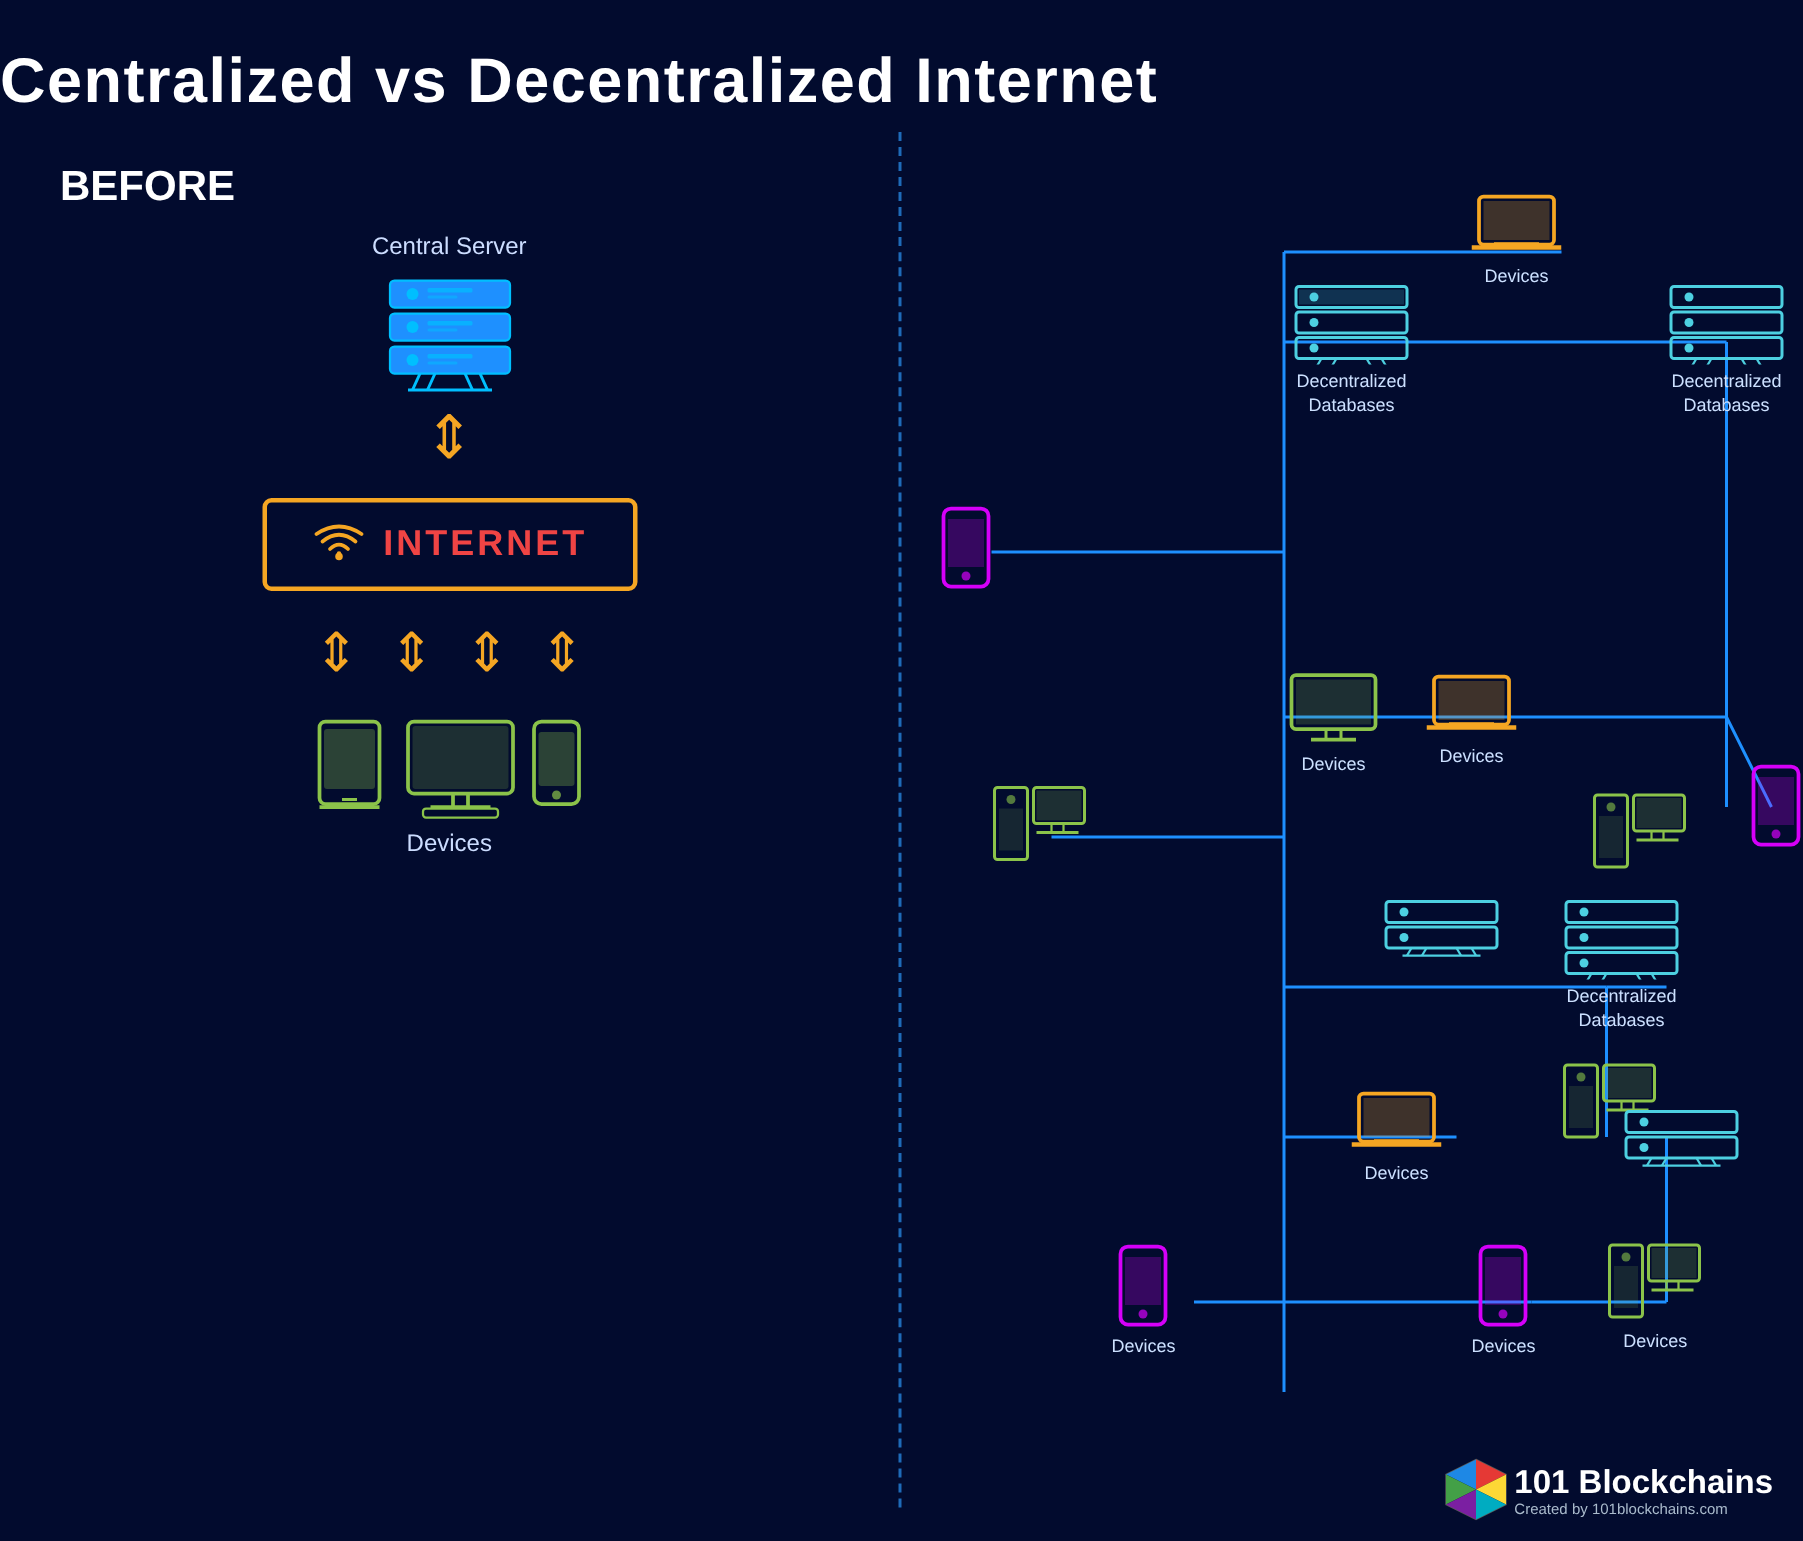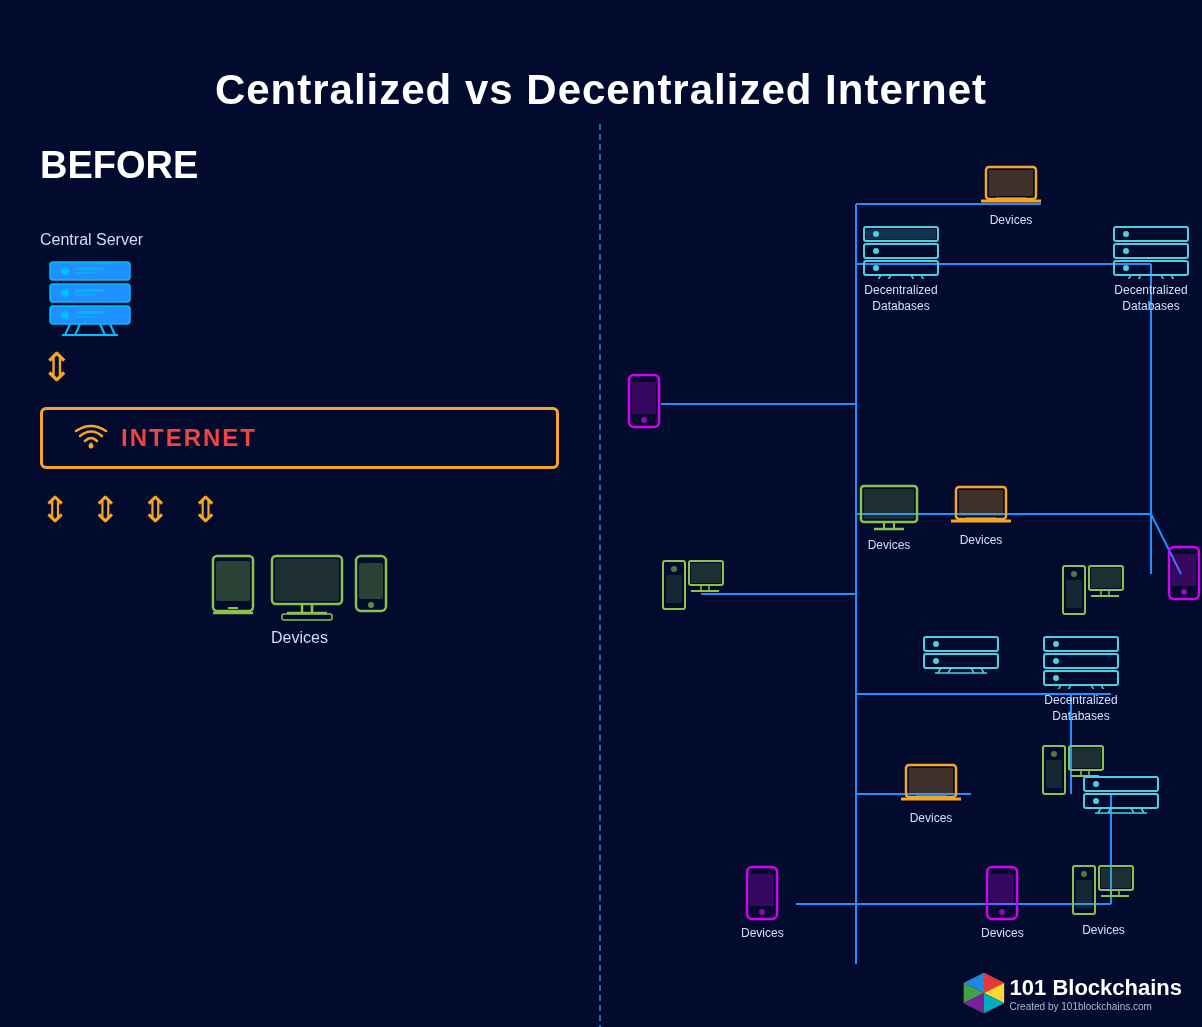--- a/index.html
+++ b/index.html
@@ -7,27 +7,26 @@
       width: 1202px;
       height: 1027px;
       background: #020b2e;
       font-family: Arial, sans-serif;
       color: white;
       overflow: hidden;
       position: relative;
     }
 
     .main-title {
-      text-align: center;
+      text-align: left;
       font-size: 42px;
       font-weight: bold;
       padding-top: 30px;
       color: white;
       letter-spacing: 1px;
-      margin-top: 36px;
     }
 
     .columns {
       display: flex;
       width: 100%;
       height: calc(100% - 110px);
       margin-top: 10px;
     }
 
     .before-col {
@@ -37,31 +36,32 @@
       border-right: 2px dashed #1e6bb8;
     }
 
     .after-col {
       width: 50%;
       padding: 20px 20px;
       position: relative;
     }
 
     .section-label {
-      font-size: 38px;
+      font-size: 28px;
       font-weight: bold;
       color: white;
       margin-bottom: 10px;
     }
 
     
     .before-content {
       display: flex;
       flex-direction: column;
-      margin-top: 44px;
+      align-items: center;
+      margin-top: 16px;
     }
 
     .central-server-label {
       font-size: 16px;
       color: #ccddff;
       margin-bottom: 8px;
     }
 
     .arrow-updown {
       color: #f5a623;

